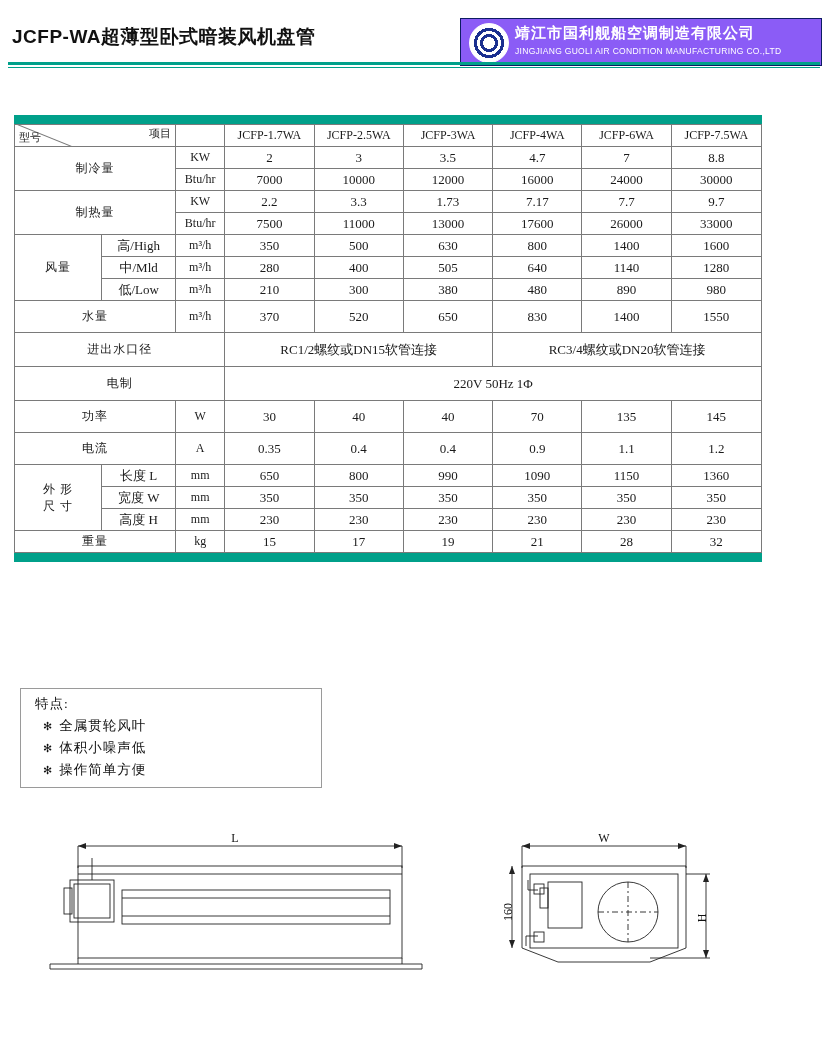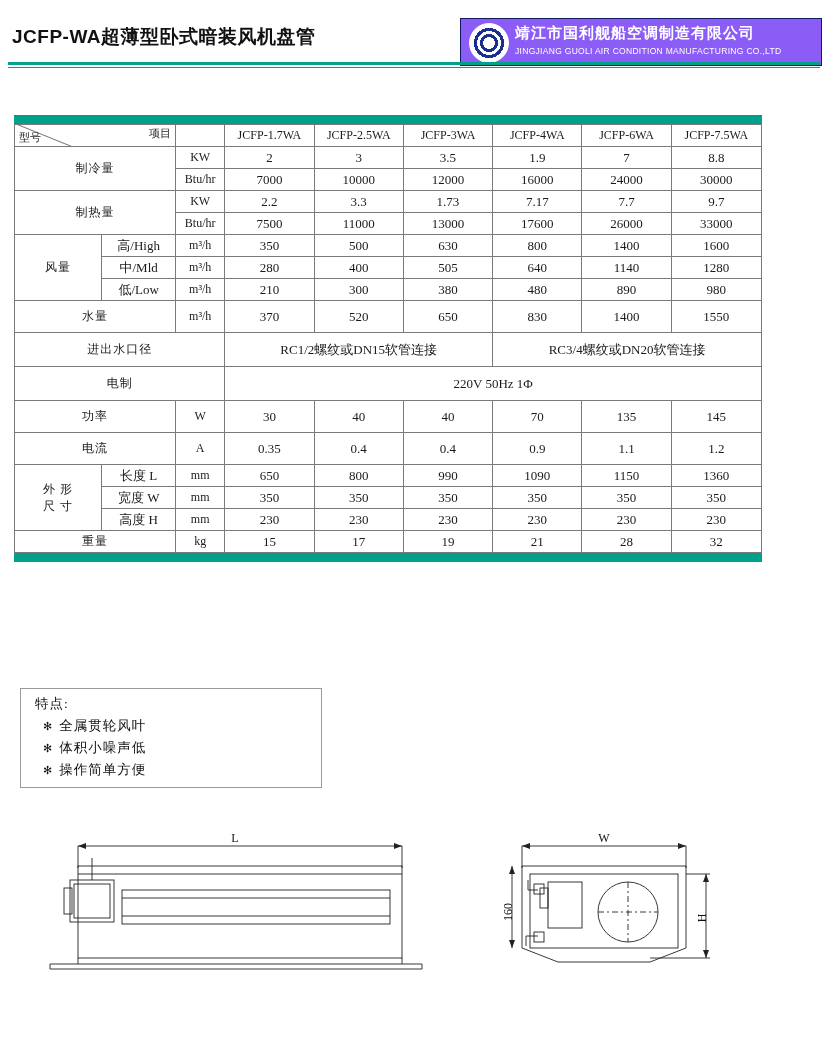--- a/index.html
+++ b/index.html
@@ -144,21 +144,21 @@
           <td class="model">JCFP-6WA</td>
           <td class="model">JCFP-7.5WA</td>
         </tr>
 
         <tr>
           <td class="lbl" rowspan="2" colspan="2">制冷量</td>
           <td class="unit">KW</td>
           <td>2</td>
           <td>3</td>
           <td>3.5</td>
-          <td>1.9</td>
+          <td>4.7</td>
           <td>7</td>
           <td>8.8</td>
         </tr>
         <tr>
           <td class="unit">Btu/hr</td>
           <td>7000</td>
           <td>10000</td>
           <td>12000</td>
           <td>16000</td>
           <td>24000</td>

